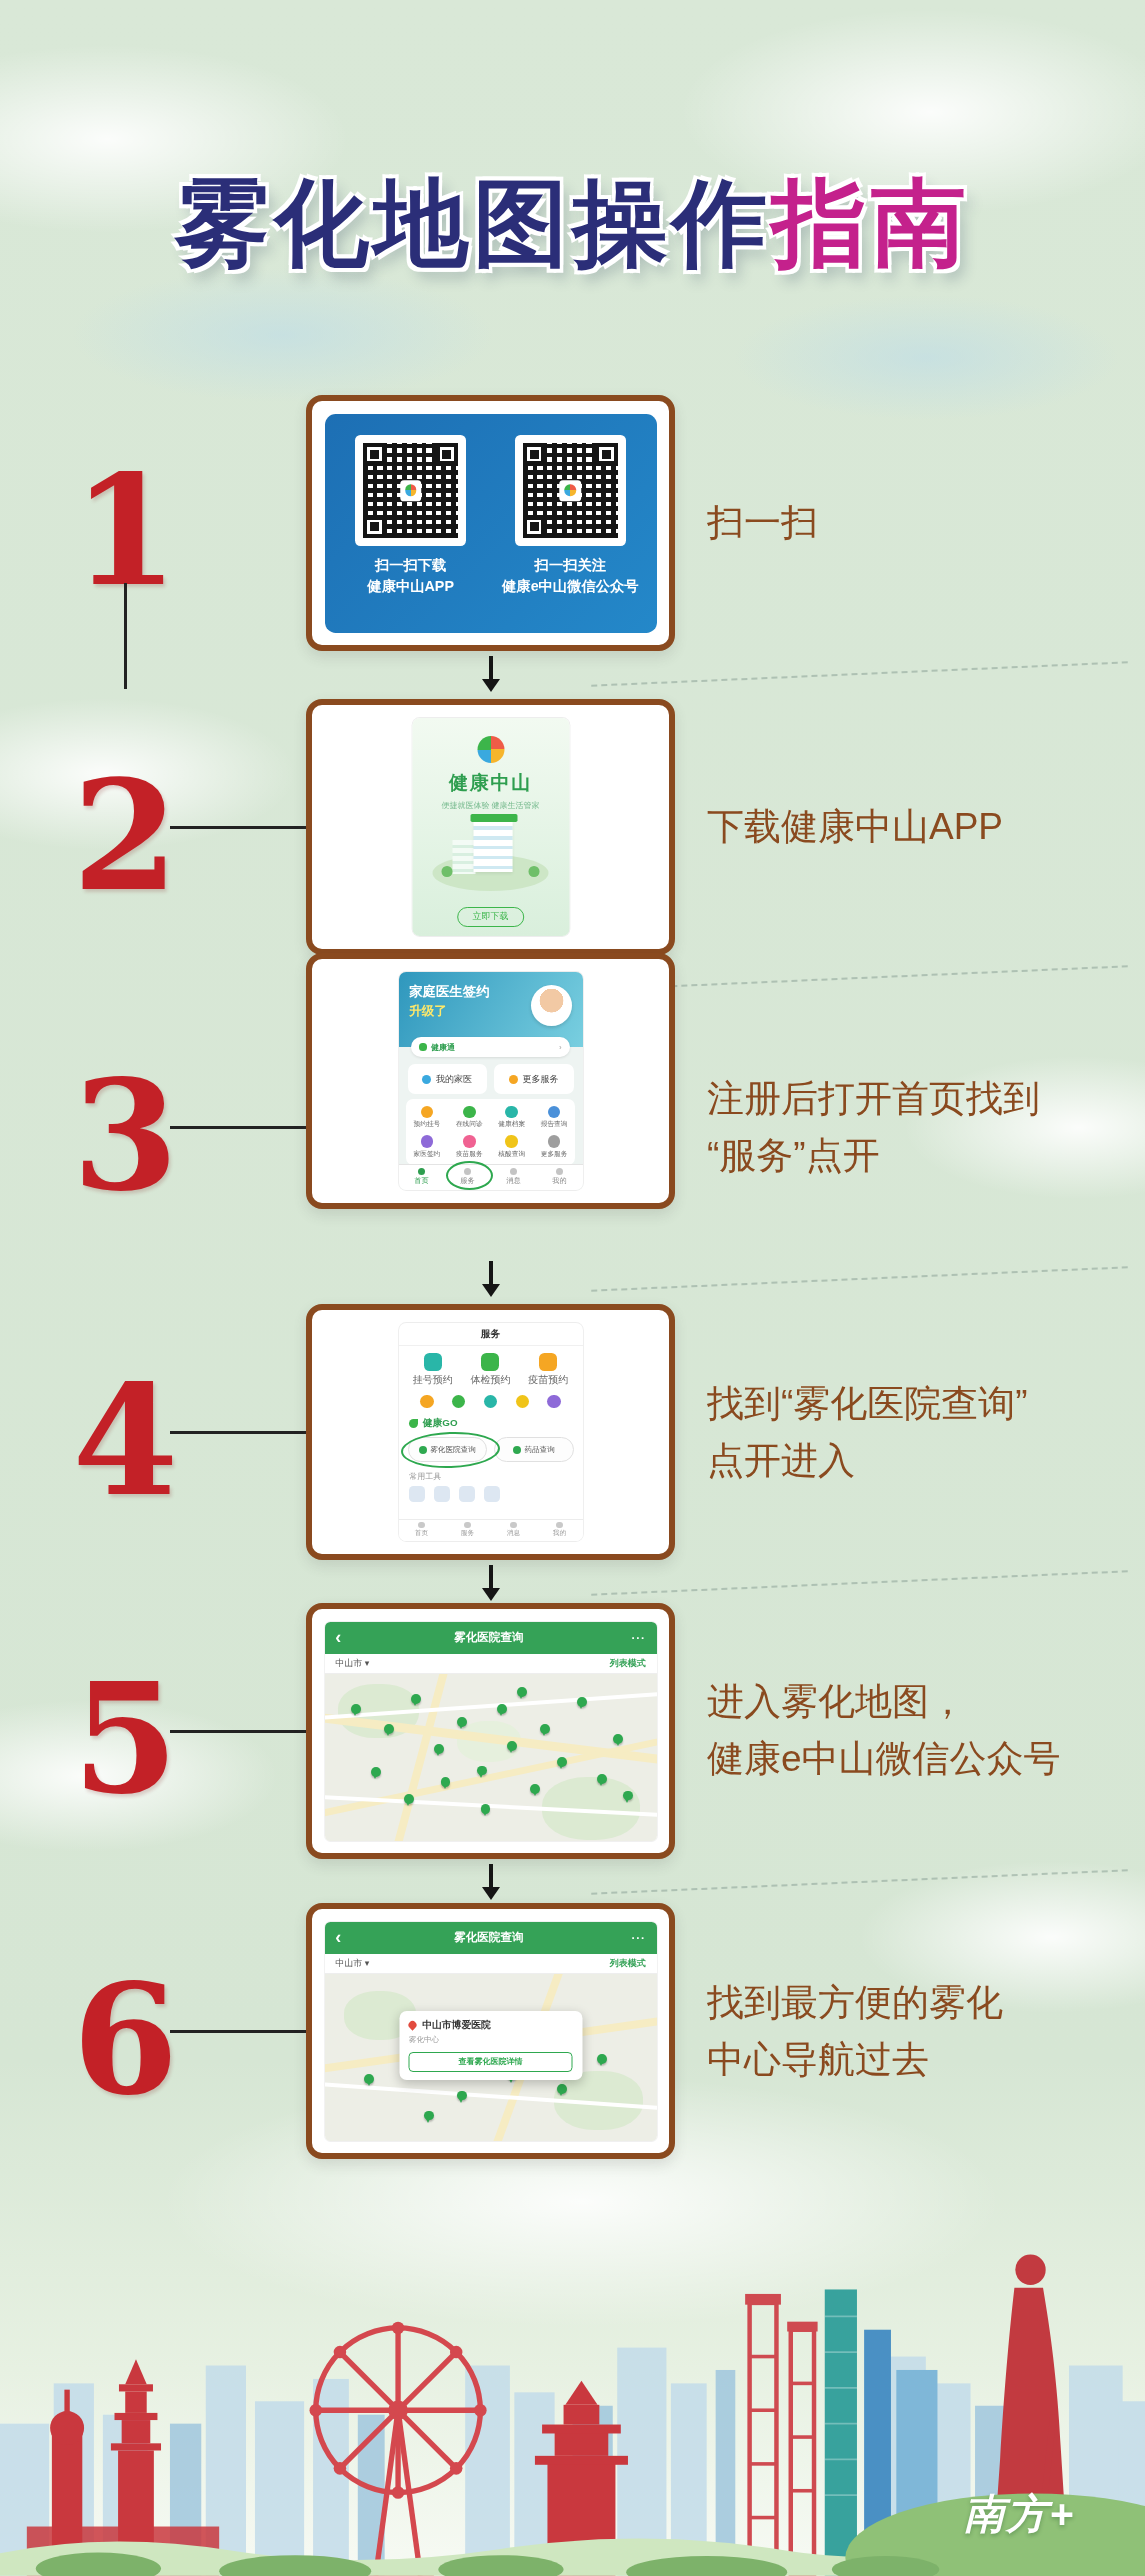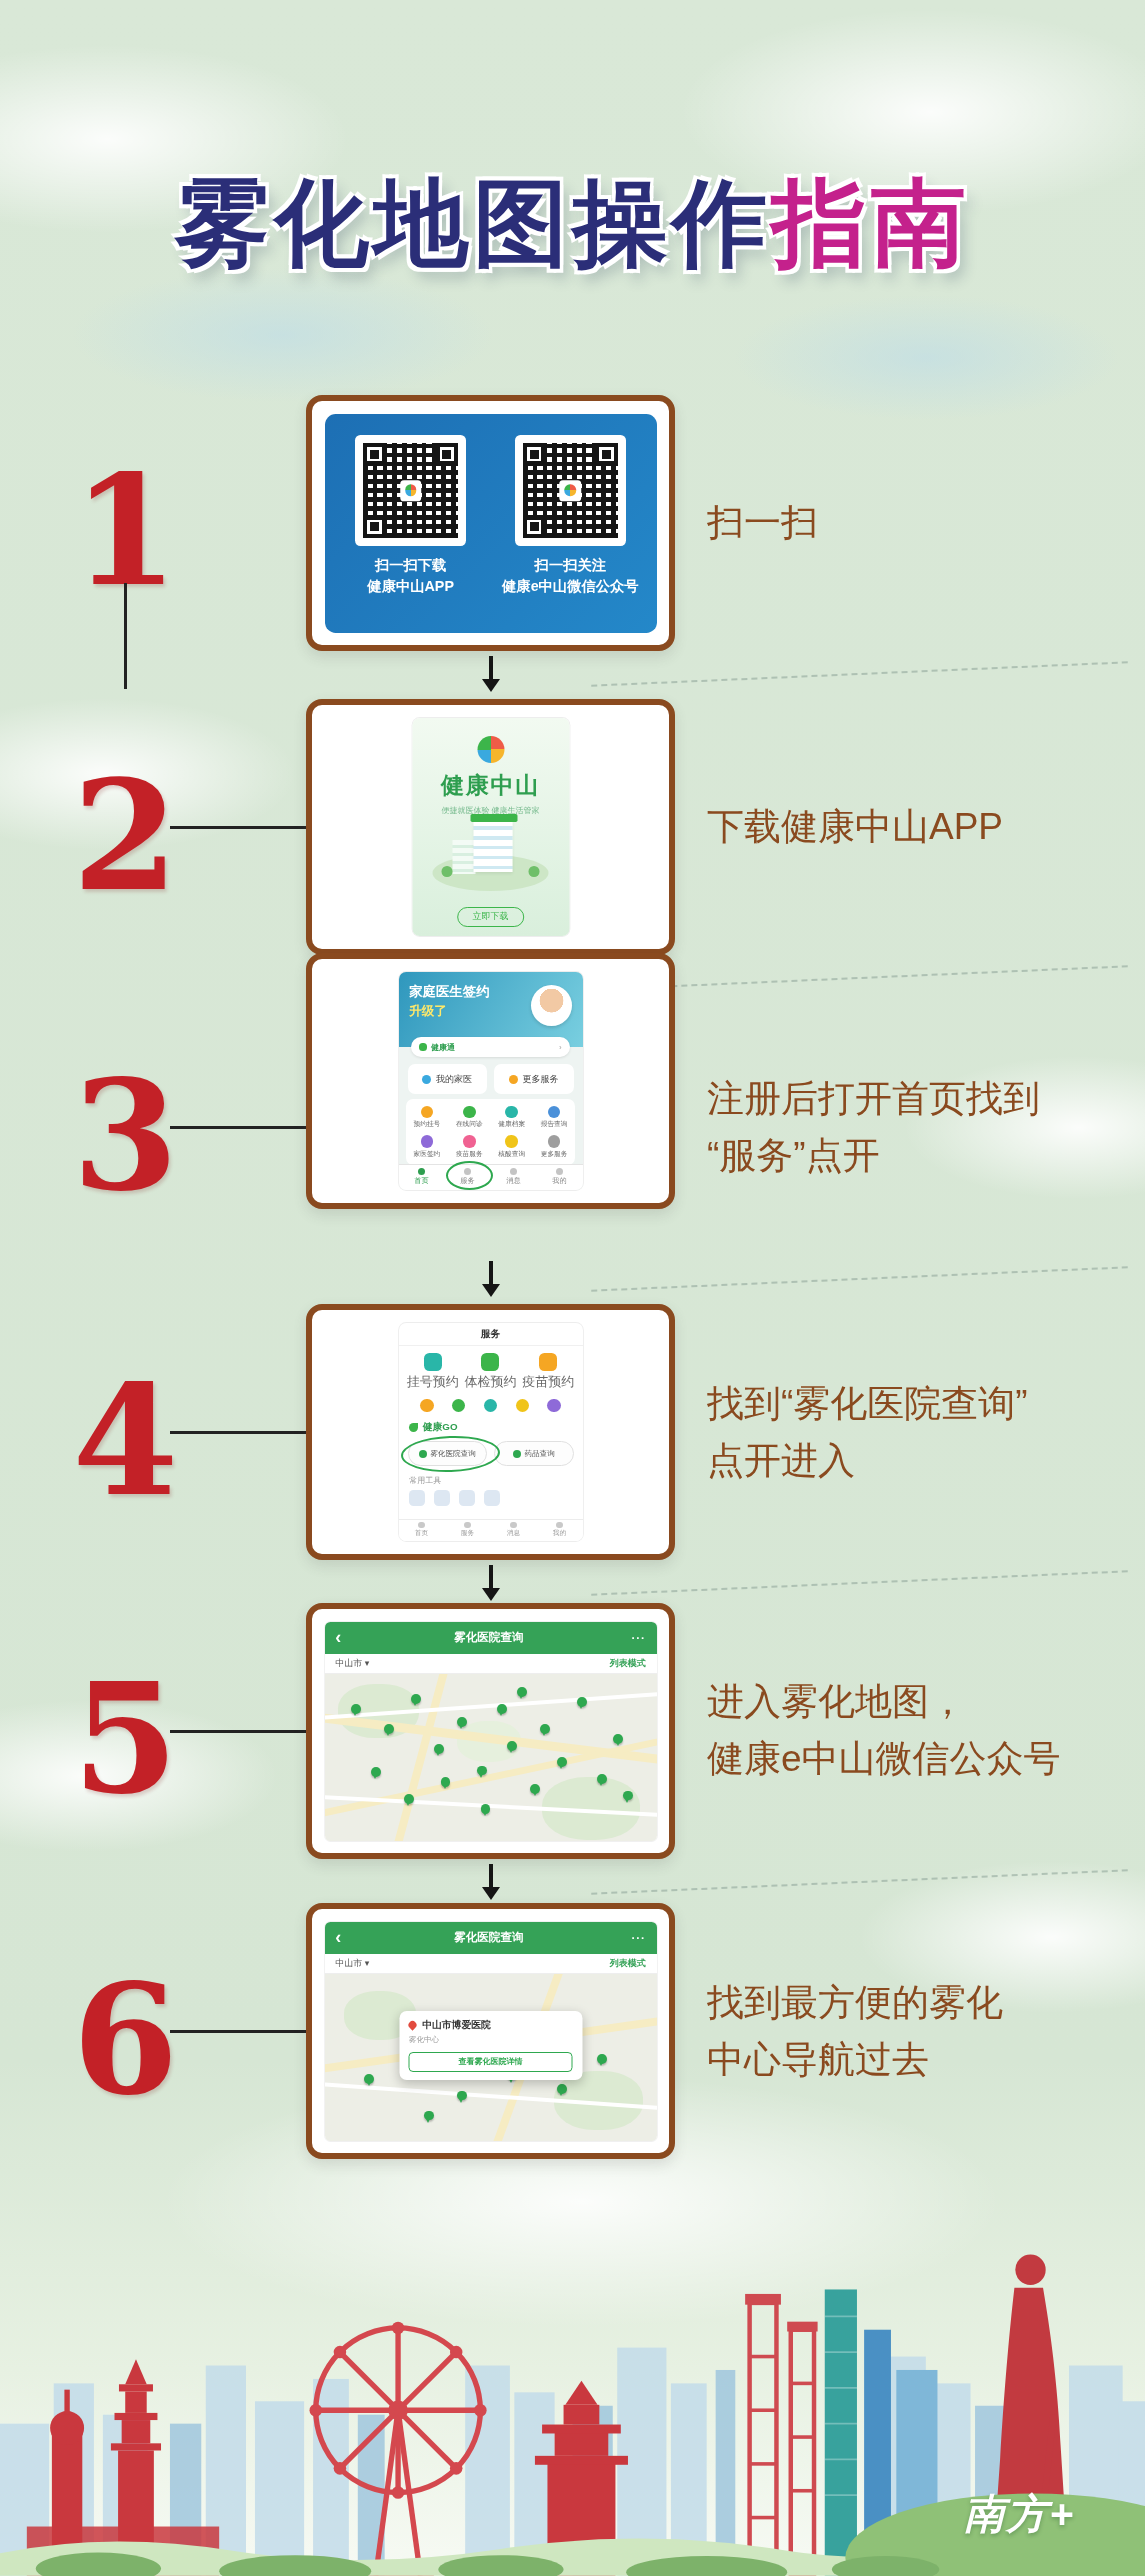--- a/index.html
+++ b/index.html
@@ -65,21 +65,21 @@
   .qr-logo span{width:11.6px;height:11.6px;border-radius:50%;
     background:conic-gradient(#ef5b47 0 90deg,#f6b52c 0 180deg,#3aa9df 0 270deg,#3cb54a 0 360deg);}
   .qr-cap{margin-top:9px;color:#fff;font-size:14.3px;font-weight:bold;line-height:1.45;white-space:pre-line;}
 
   
   .phone{position:absolute;left:50%;top:50%;transform:translate(-50%,-50%);border-radius:7.2px;
     box-shadow:0 0 0 0.9px rgba(0,0,0,.07);overflow:hidden;box-sizing:border-box;}
   .ph2{width:157px;height:218px;background:linear-gradient(#f2faf1,#d9efdc);text-align:center;padding-top:18px;}
   .logo-pin{width:27px;height:27px;margin:0 auto 7.2px;border-radius:50%;
     background:conic-gradient(#ef5b47 0 90deg,#f6b52c 0 180deg,#3aa9df 0 270deg,#3cb54a 0 360deg);}
-  .app-name{color:#2e9e4f;font-size:23px;font-weight:bold;letter-spacing:1.8px;}
+  .app-name{color:#2e9e4f;font-size:19px;font-weight:bold;letter-spacing:1.8px;}
   .tagline{color:#74b98c;font-size:8px;margin-top:3.6px;}
   .illus{position:absolute;left:50%;transform:translateX(-50%);top:100px;width:116px;height:73px;}
   .ill-ground{position:absolute;bottom:0;left:0;width:116px;height:36px;background:#cde6c6;border-radius:50%;}
   .ill-bldg{position:absolute;left:41px;top:1.8px;width:39px;height:52px;background:repeating-linear-gradient(180deg,#ffffff 0 6.3px,#cfe9f2 6.3px 9.8px);box-shadow:0 1.8px 3.6px rgba(0,0,0,.08);}
   .ill-bldg2{position:absolute;left:19.7px;top:21.5px;width:23px;height:34px;background:repeating-linear-gradient(180deg,#f3fbf5 0 5.4px,#d8efe0 5.4px 8px);}
   .ill-roof{position:absolute;left:38px;top:-3.6px;width:47px;height:7.2px;background:#3cb54a;border-radius:1.8px;}
   .ill-tree{position:absolute;width:10.7px;height:10.7px;border-radius:50%;background:#6fbf69;bottom:14.3px;}
   .dl-btn{position:absolute;bottom:9px;left:50%;transform:translateX(-50%);
     border:0.9px solid #3cb54a;color:#3cb54a;font-size:9px;padding:2.7px 14.3px;border-radius:10.7px;white-space:nowrap;}
 
@@ -104,21 +104,21 @@
   .p3-tab{flex:1;text-align:center;font-size:7.2px;color:#888;padding-top:1.8px;}
   .p3-tab .tdot{display:block;width:7.2px;height:7.2px;border-radius:50%;background:#c4c4c4;margin:0.9px auto 0.9px;}
   .p3-tab.active{color:#2e9e4f;}
   .p3-tab.active .tdot{background:#2e9e4f;}
   .hl-ellipse{position:absolute;border:2.7px solid #2ea84f;border-radius:50%;}
   .p3-hl{left:47px;bottom:0;width:43px;height:25px;}
 
   .ph4{width:184px;height:218px;background:#fff;}
   .p4-title{height:21.5px;line-height:21.5px;text-align:center;font-size:9.8px;font-weight:bold;color:#333;border-bottom:0.9px solid #f0f0f0;}
   .p4-row1{display:flex;justify-content:space-around;padding:7.2px 5.4px 5.4px;}
-  .p4-a{text-align:left;font-size:13px;color:#666;}
+  .p4-a{text-align:left;font-size:10px;color:#666;}
   .p4-a .sq{display:block;width:18px;height:18px;border-radius:5.4px;margin:0 auto 2.7px;}
   .p4-row2{display:flex;justify-content:space-around;padding:1.8px 12.5px 7.2px;}
   .p4-row2 .c{width:13.4px;height:13.4px;border-radius:50%;}
   .p4-brand{display:flex;align-items:center;gap:4.5px;padding:1.8px 10.7px 3.6px;font-size:9.8px;font-weight:bold;color:#2e9e4f;}
   .p4-brand .leaf{width:9px;height:9px;border-radius:50% 0 50% 50%;background:#3cb54a;}
   .p4-pills{position:relative;display:flex;gap:7.2px;padding:3.6px 9px;}
   .p4-pill{flex:1;border:0.9px solid #e0e0e0;border-radius:12.5px;height:23px;display:flex;align-items:center;justify-content:center;gap:3.6px;font-size:7.6px;color:#555;background:#fdfdfd;}
   .p4-pill .gd{width:8px;height:8px;border-radius:50%;background:#2ea84f;}
   .p4-hl{left:2.7px;top:-1.8px;width:95px;height:32px;transform:rotate(-2deg);}
   .p4-sec{padding:5.4px 10.7px 1.8px;font-size:8px;color:#999;}

